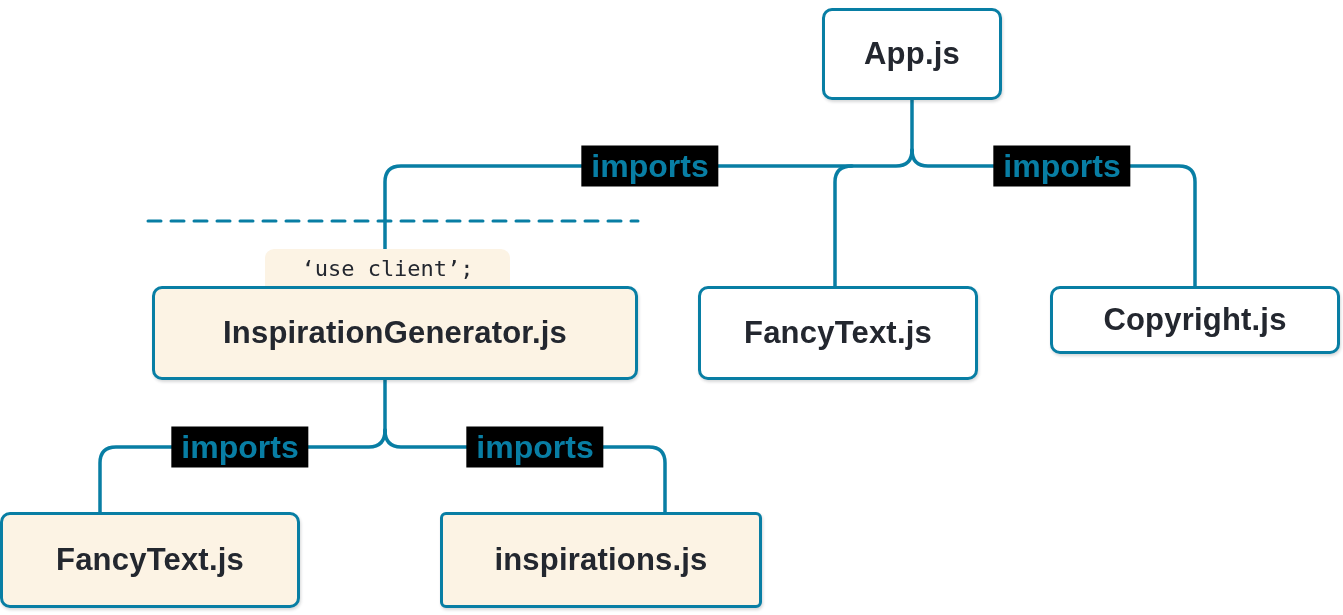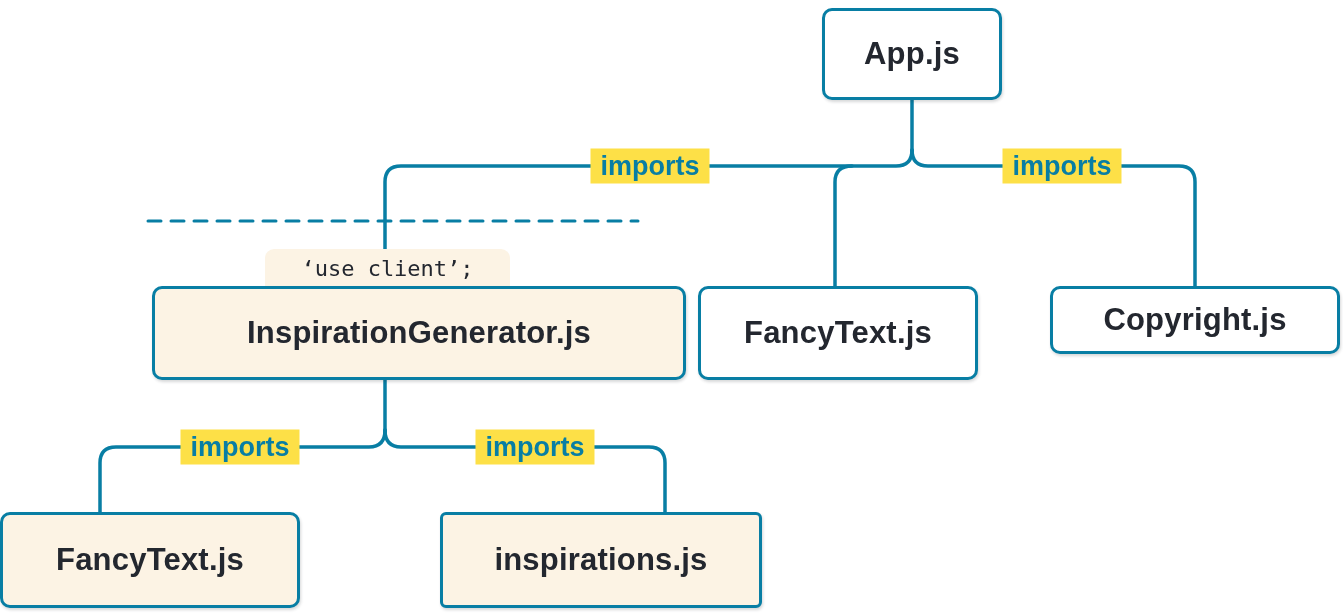--- a/index.html
+++ b/index.html
@@ -60,24 +60,24 @@
     border-radius:9px 9px 0 0;
     color:var(--text);
     font-family:"DejaVu Sans Mono", monospace;
     font-size:22px;
     font-weight:400;
     box-sizing:border-box;
   }
   .edge-label{
     position:absolute;
     transform:translate(-50%,-50%);
-    background:#fde047;
+    background:#000000;
     padding:2px 10px;
     color:var(--label);
-    font-size:27px;
+    font-size:32px;
     font-weight:700;
     white-space:nowrap;
   }
 </style>
 </head>
 <body>
 
 <div class="canvas">
 
   <svg class="edges" viewBox="0 0 1343 615" aria-hidden="true">
@@ -103,21 +103,21 @@
   <span class="edge-label" style="left:1062px;top:166px;">imports</span>
   <span class="edge-label" style="left:240px;top:447px;">imports</span>
   <span class="edge-label" style="left:535px;top:447px;">imports</span>
 
   <div class="directive-tab" style="left:265px;top:249px;width:245px;height:38px;">‘use client’;</div>
 
   <div class="node server" style="left:822px;top:8px;width:180px;height:92px;">
     <span>App.js</span>
   </div>
 
-  <div class="node client" style="left:152px;top:286px;width:534px;height:94px;">
+  <div class="node client" style="left:152px;top:286px;width:486px;height:94px;">
     <span>InspirationGenerator.js</span>
   </div>
 
   <div class="node server" style="left:698px;top:286px;width:280px;height:94px;">
     <span>FancyText.js</span>
   </div>
 
   <div class="node server" style="left:1050px;top:286px;width:290px;height:68px;">
     <span>Copyright.js</span>
   </div>

